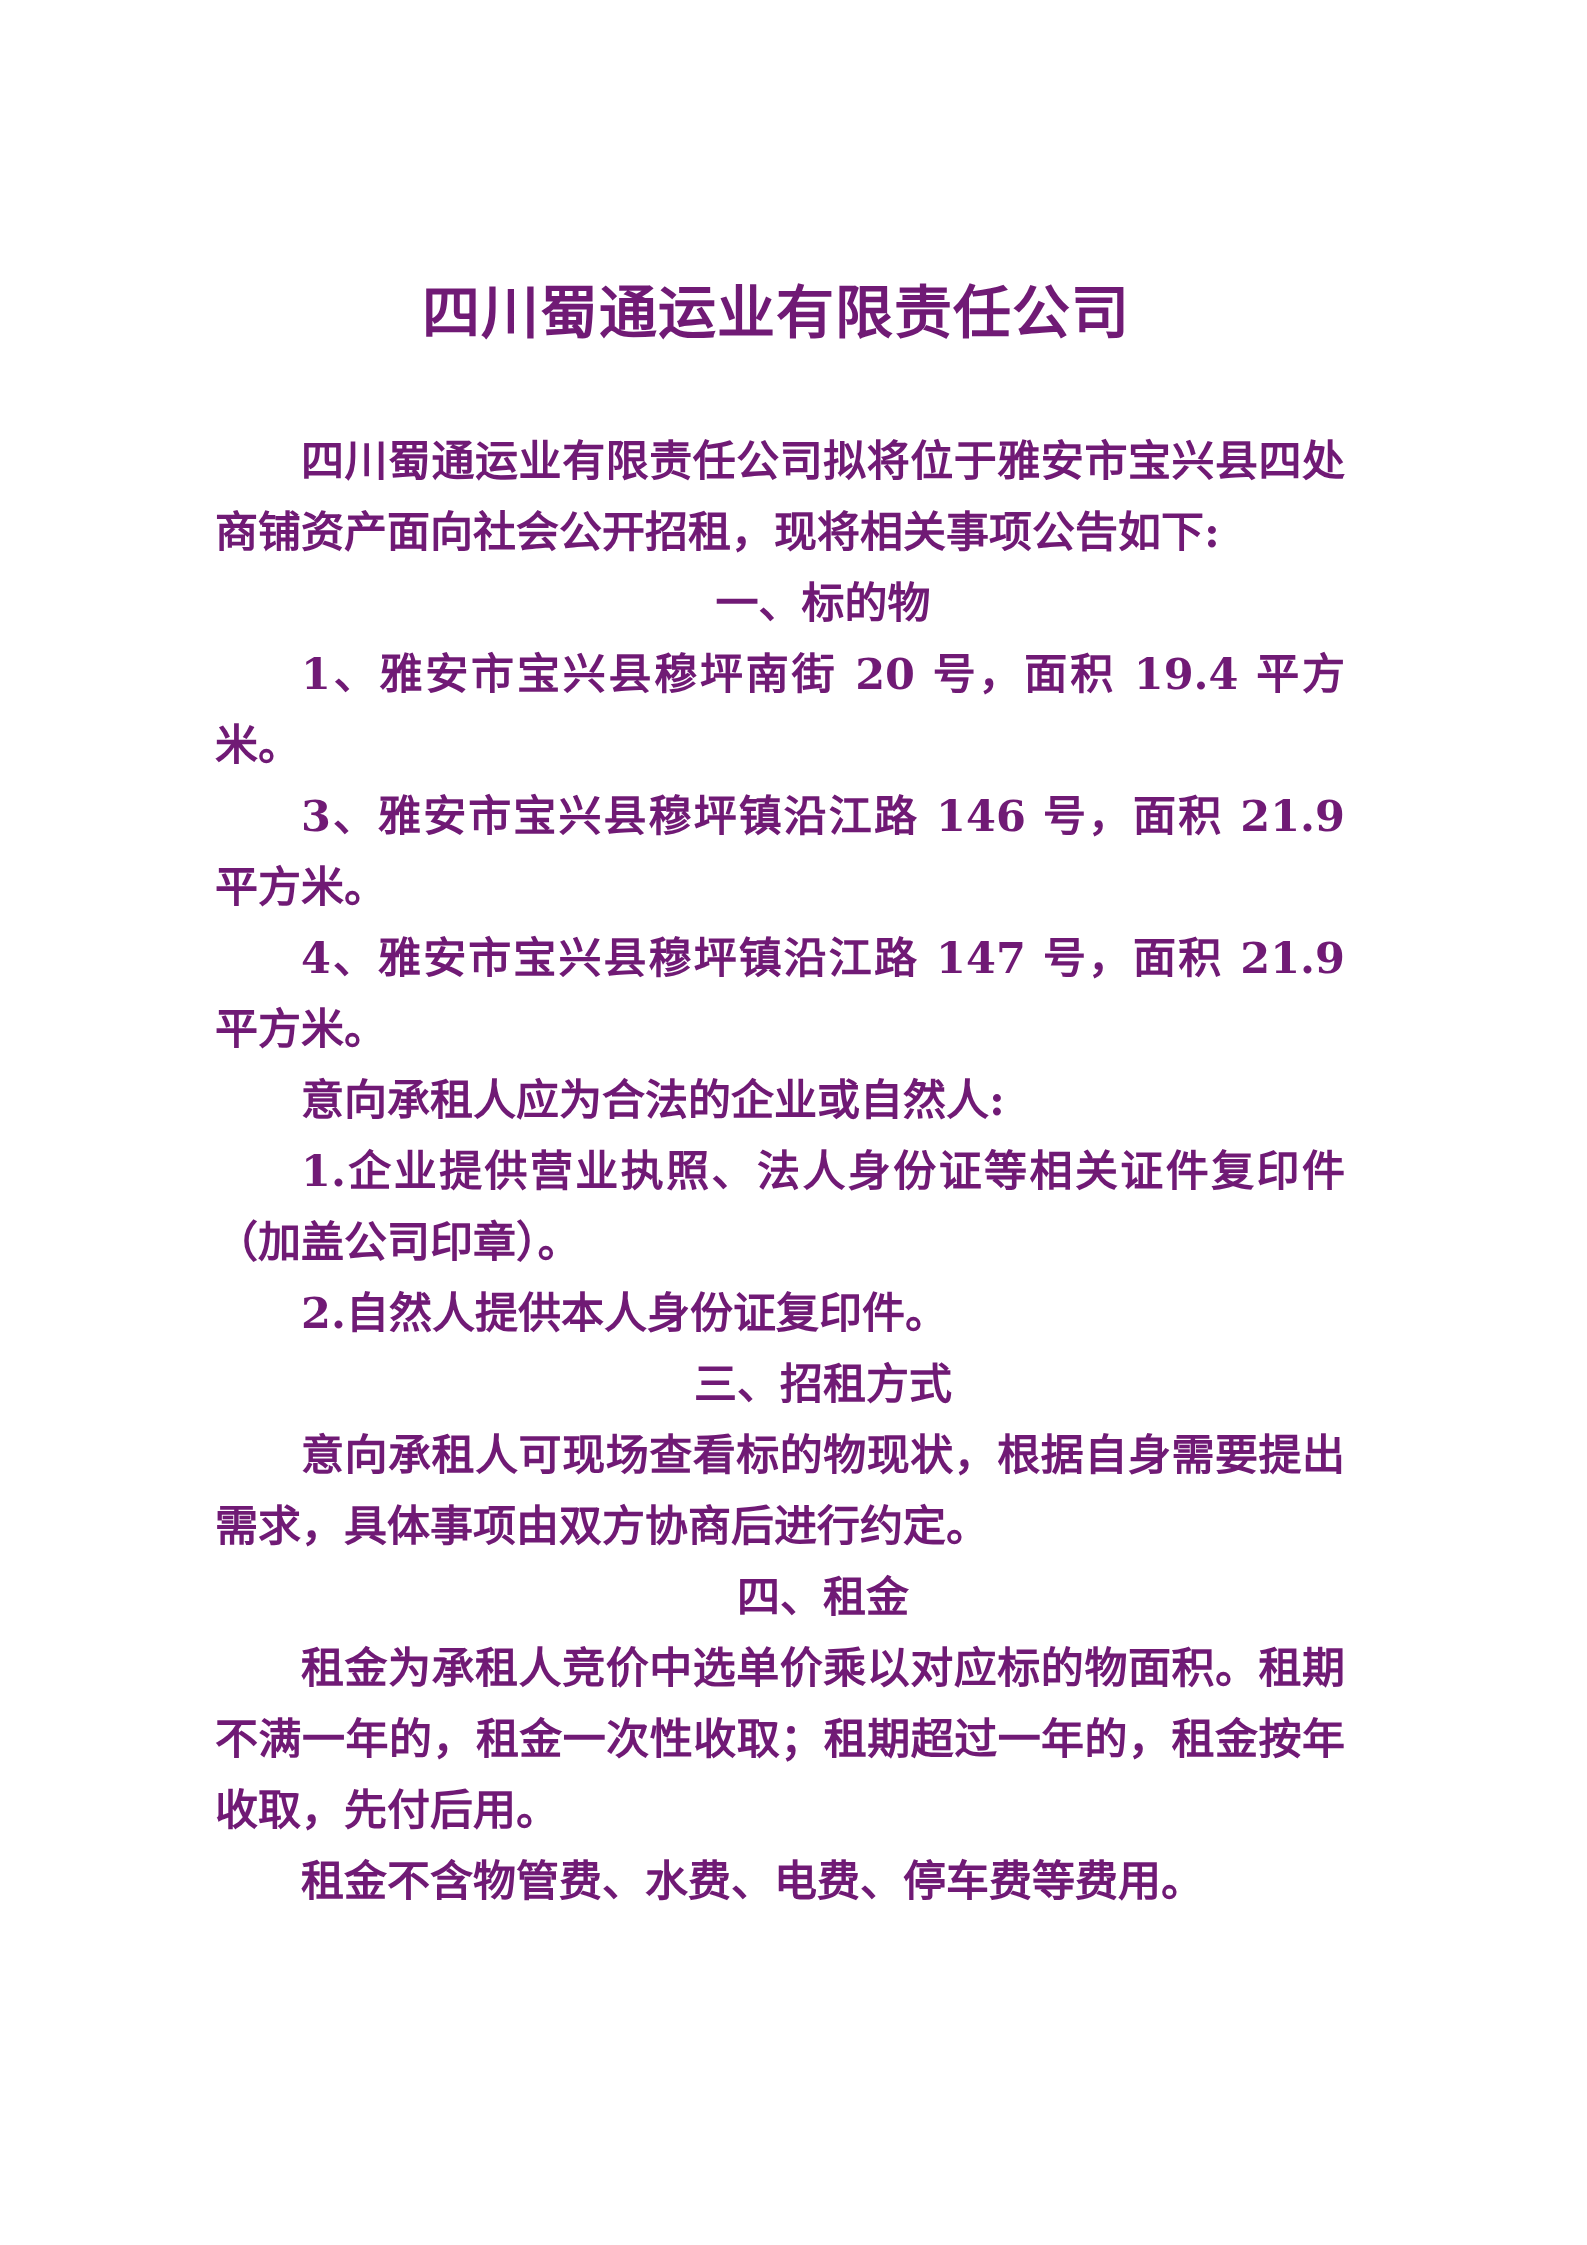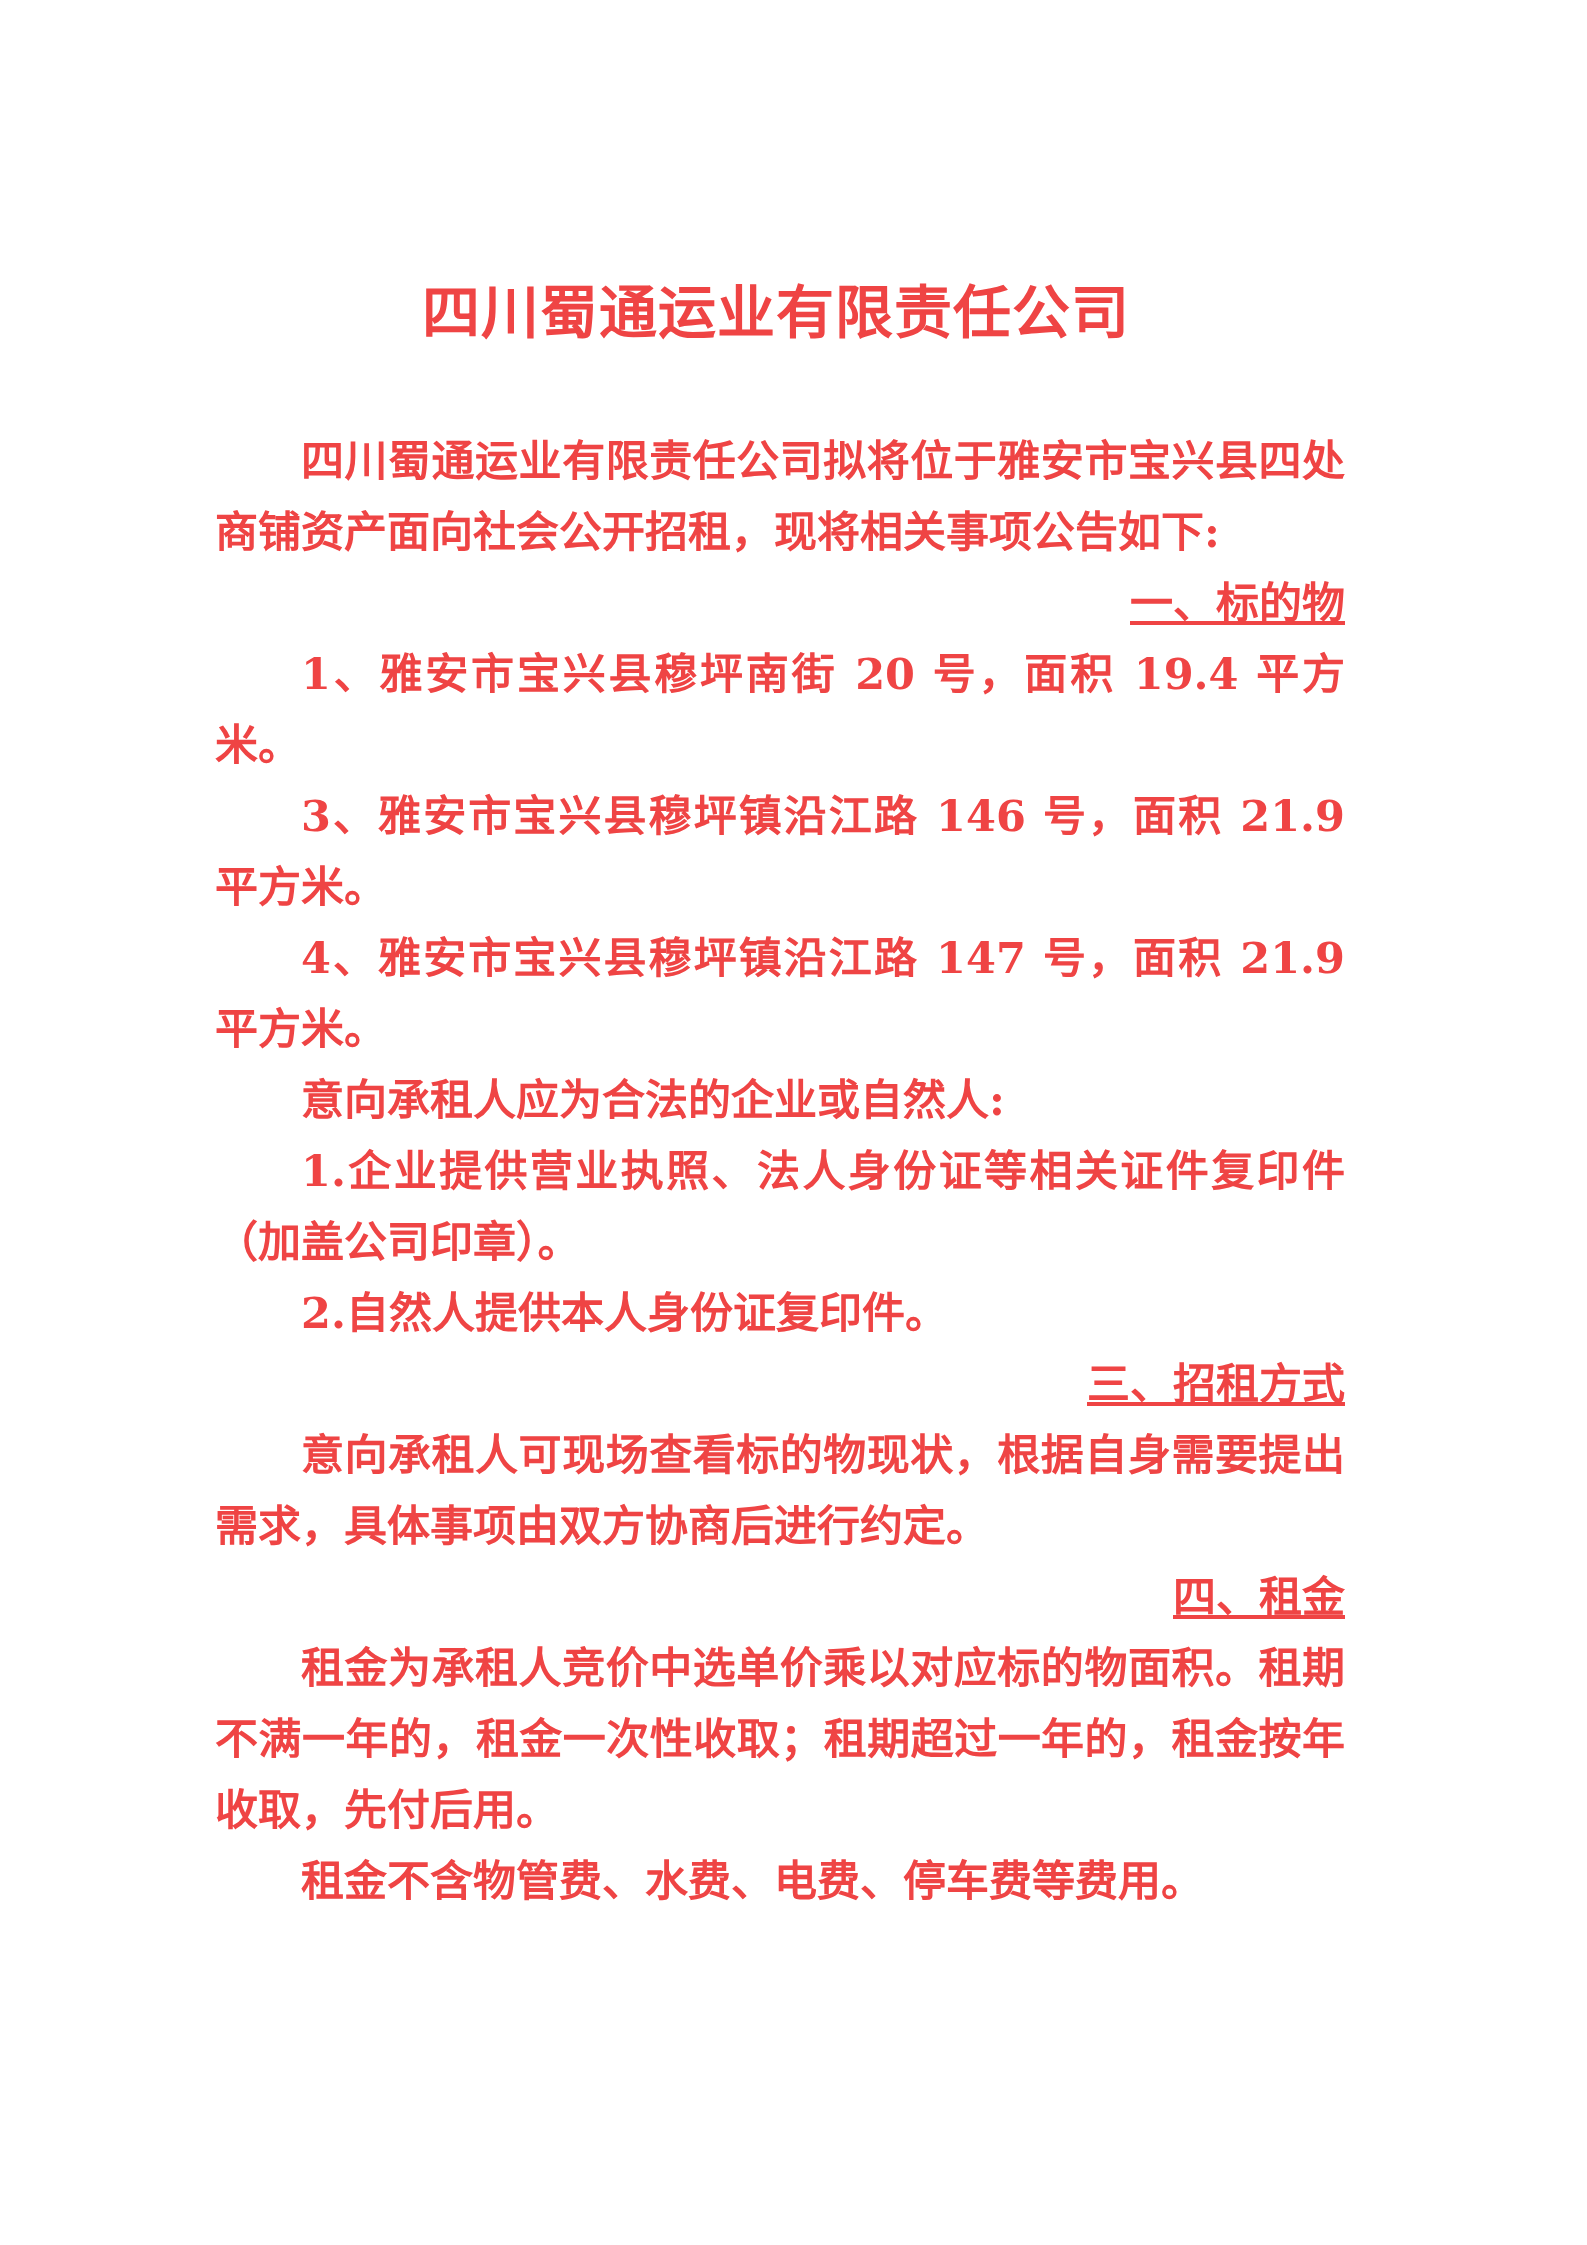--- a/index.html
+++ b/index.html
@@ -5,21 +5,21 @@
   html, body {
     margin: 0;
     padding: 0;
     background: #ffffff;
   }
   .page {
     position: relative;
     width: 1552px;
     height: 2245px;
     background: #ffffff;
-    color: #ef4444;
+    color: #701a75;
     overflow: hidden;
   }
   .doc-title {
     margin: 0;
     padding-top: 278px;
     text-align: center;
     font-family: "DejaVu Serif", "Liberation Serif", serif;
     font-weight: bold;
     font-size: 58px;
     line-height: 70px;
@@ -34,22 +34,21 @@
   }
   .doc-body p {
     margin: 0;
     padding: 0;
     text-indent: 2em;
     font-weight: bold;
   }
   .doc-body p.heading {
     font-family: "DejaVu Sans", "Liberation Sans", sans-serif;
     font-weight: bold;
-    text-align: right;
-    text-decoration: underline;
+    text-align: center;
   }
 </style>
 </head>
 <body>
 
 <div class="page">
 
   <div class="doc-title">
     <div>四川蜀通运业有限责任公司</div>
   </div>

